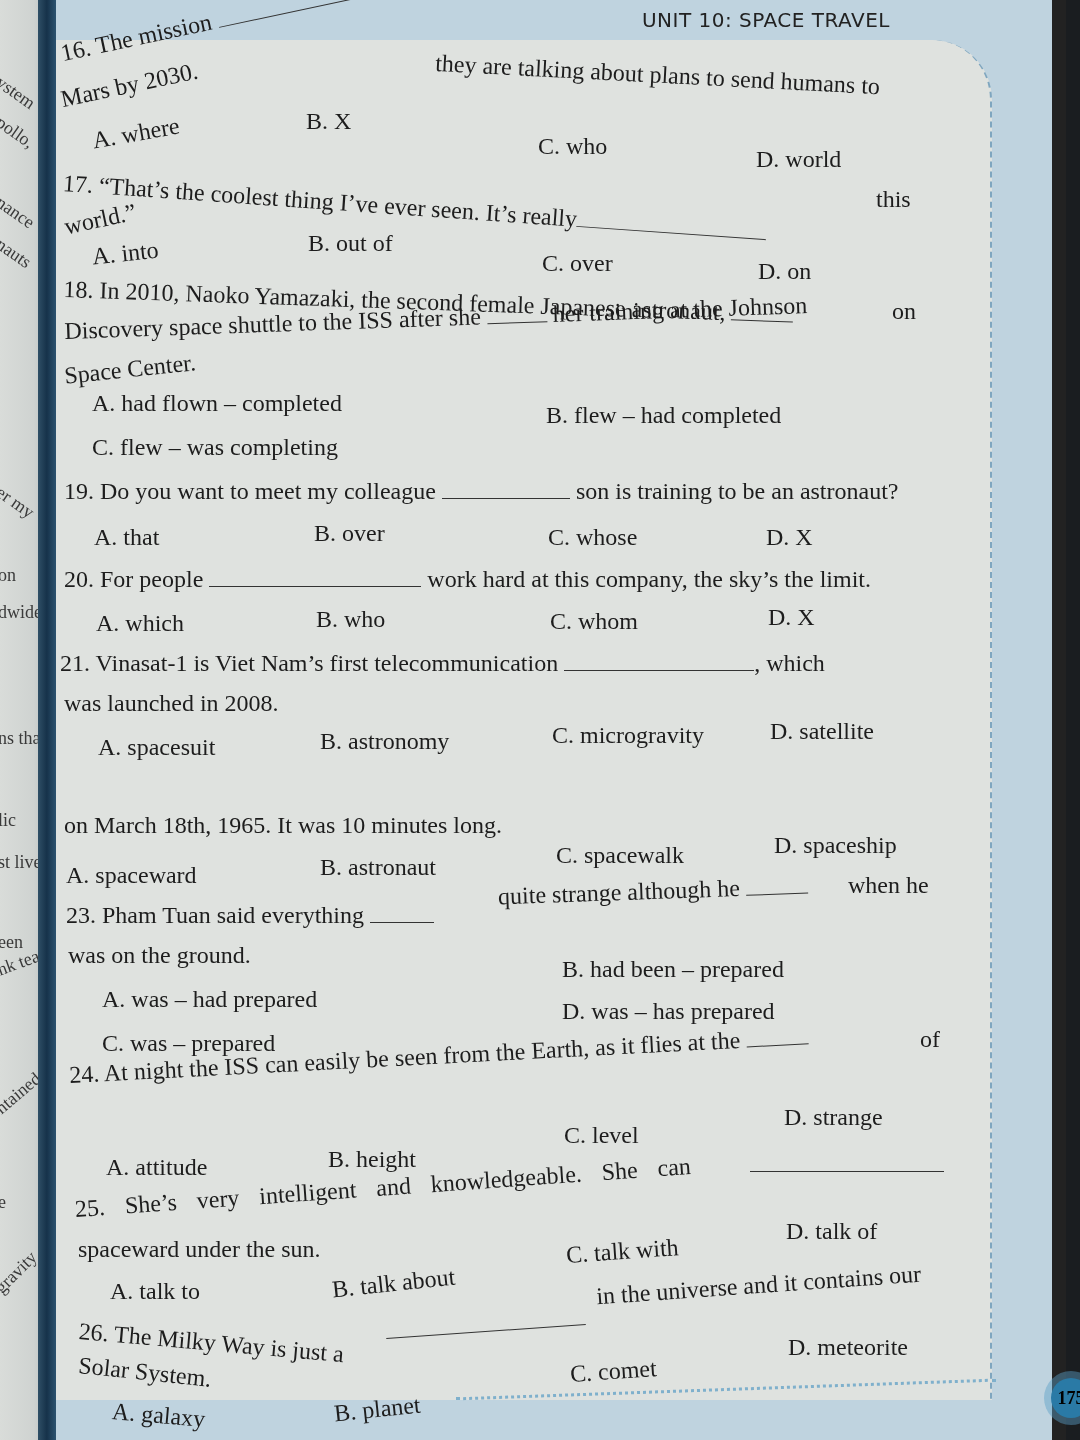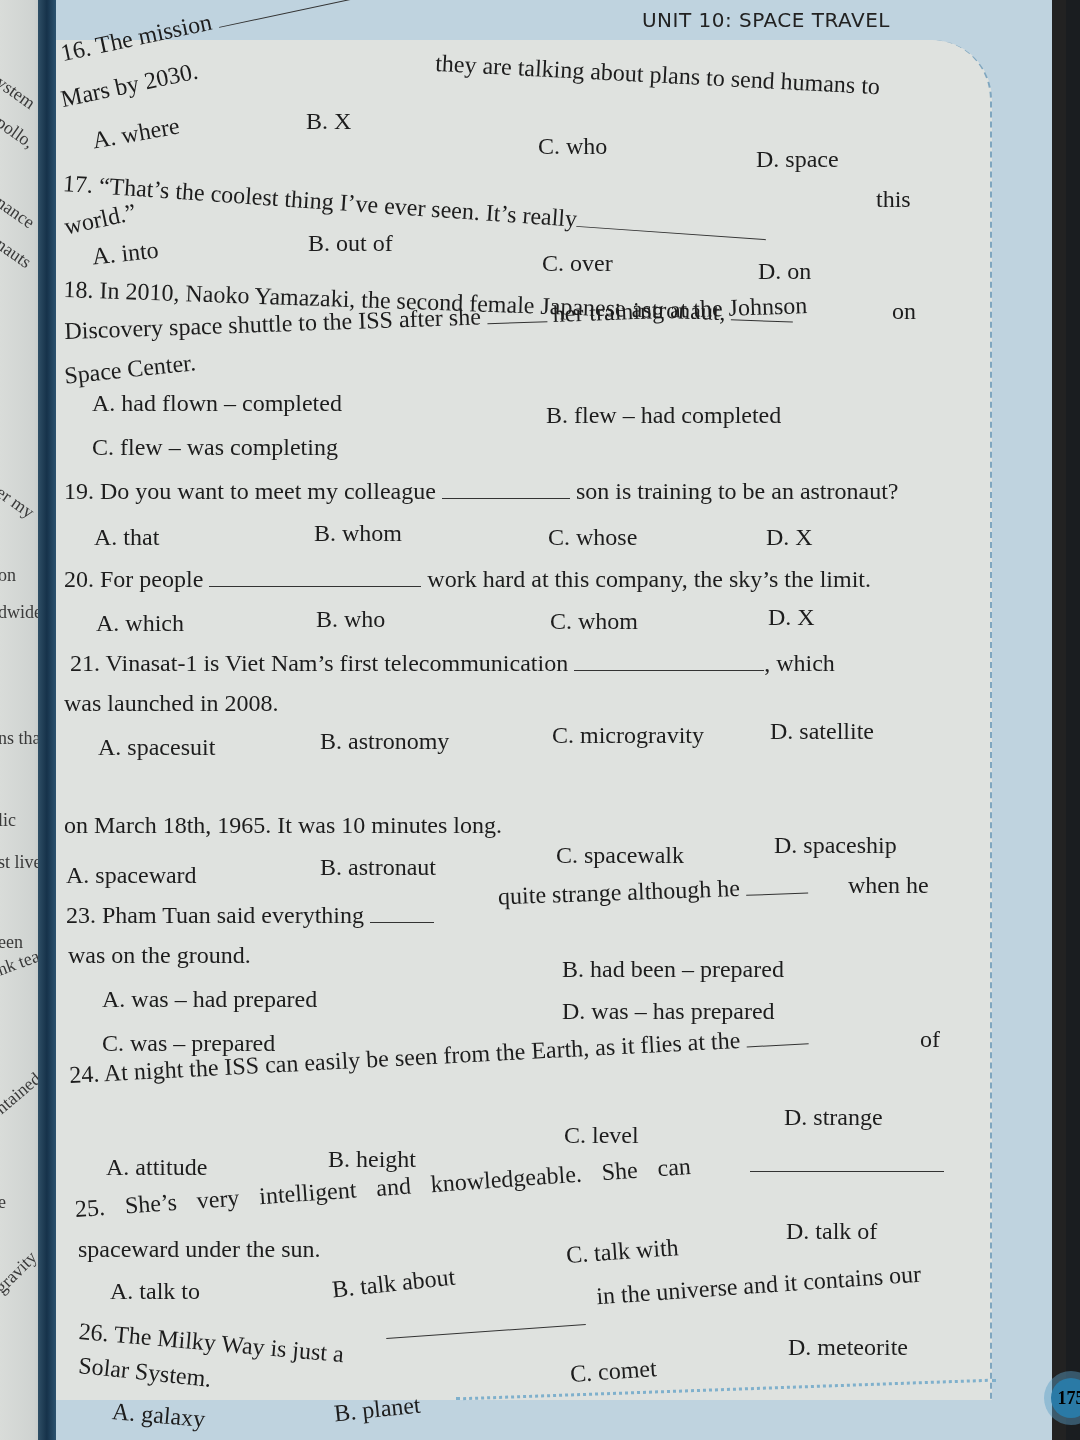--- a/index.html
+++ b/index.html
@@ -91,21 +91,21 @@
   <div class="page-edge"></div>
 
   <div class="q-text" style="left:8px;top:40px;transform:rotate(-12deg);transform-origin:left bottom">
     <span>16. The mission</span> <span class="blank" style="width:205px"></span>
   </div>
   <div class="q-text" style="left:380px;top:50px;transform:rotate(3deg);transform-origin:left top">they are talking about plans to send humans to</div>
   <div class="q-text" style="left:8px;top:86px;transform:rotate(-12deg);transform-origin:left bottom">Mars by 2030.</div>
   <div class="opt" style="left:36px;top:120px;transform:rotate(-10deg)">A. where</div>
   <div class="opt" style="left:250px;top:108px">B. X</div>
   <div class="opt" style="left:482px;top:133px">C. who</div>
-  <div class="opt" style="left:700px;top:146px">D. space</div>
+  <div class="opt" style="left:700px;top:146px">D. world</div>
 
   <div class="q-text" style="left:8px;top:170px;transform:rotate(4deg);transform-origin:left top">
     <span>17. “That’s the coolest thing I’ve ever seen. It’s really</span><span class="blank" style="width:190px"></span>
   </div>
   <div class="q-text" style="left:820px;top:186px">this</div>
   <div class="q-text" style="left:8px;top:206px;transform:rotate(-12deg)">world.”</div>
   <div class="opt" style="left:36px;top:240px;transform:rotate(-6deg)">A. into</div>
   <div class="opt" style="left:252px;top:230px">B. out of</div>
   <div class="opt" style="left:486px;top:250px">C. over</div>
   <div class="opt" style="left:702px;top:258px">D. on</div>
@@ -119,33 +119,33 @@
   </div>
   <div class="q-text" style="left:8px;top:356px;transform:rotate(-6deg)">Space Center.</div>
   <div class="opt" style="left:36px;top:390px">A. had flown – completed</div>
   <div class="opt" style="left:36px;top:434px">C. flew – was completing</div>
   <div class="opt" style="left:490px;top:402px">B. flew – had completed</div>
 
   <div class="q-text" style="left:8px;top:478px">
     <span>19. Do you want to meet my colleague</span> <span class="blank" style="width:128px"></span> <span>son is training to be an astronaut?</span>
   </div>
   <div class="opt" style="left:38px;top:524px">A. that</div>
-  <div class="opt" style="left:258px;top:520px">B. whom</div>
+  <div class="opt" style="left:258px;top:520px">B. over</div>
   <div class="opt" style="left:492px;top:524px">C. whose</div>
   <div class="opt" style="left:710px;top:524px">D. X</div>
 
   <div class="q-text" style="left:8px;top:566px">
     <span>20. For people</span> <span class="blank" style="width:212px"></span> <span>work hard at this company, the sky’s the limit.</span>
   </div>
   <div class="opt" style="left:40px;top:610px">A. which</div>
   <div class="opt" style="left:260px;top:606px">B. who</div>
   <div class="opt" style="left:494px;top:608px">C. whom</div>
   <div class="opt" style="left:712px;top:604px">D. X</div>
 
-  <div class="q-text" style="left:14px;top:650px">
+  <div class="q-text" style="left:4px;top:650px">
     <span>21. Vinasat-1 is Viet Nam’s first telecommunication</span> <span class="blank" style="width:190px"></span><span>, which</span>
   </div>
   <div class="q-text" style="left:8px;top:690px">was launched in 2008.</div>
   <div class="opt" style="left:42px;top:734px">A. spacesuit</div>
   <div class="opt" style="left:264px;top:728px">B. astronomy</div>
   <div class="opt" style="left:496px;top:722px">C. microgravity</div>
   <div class="opt" style="left:714px;top:718px">D. satellite</div>
 
   <div class="q-text" style="left:8px;top:812px">on March 18th, 1965. It was 10 minutes long.</div>
   <div class="opt" style="left:10px;top:862px">A. spaceward</div>

